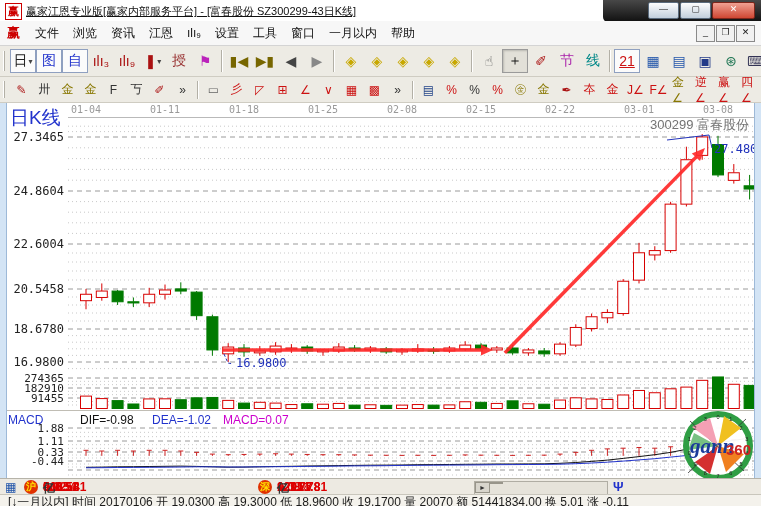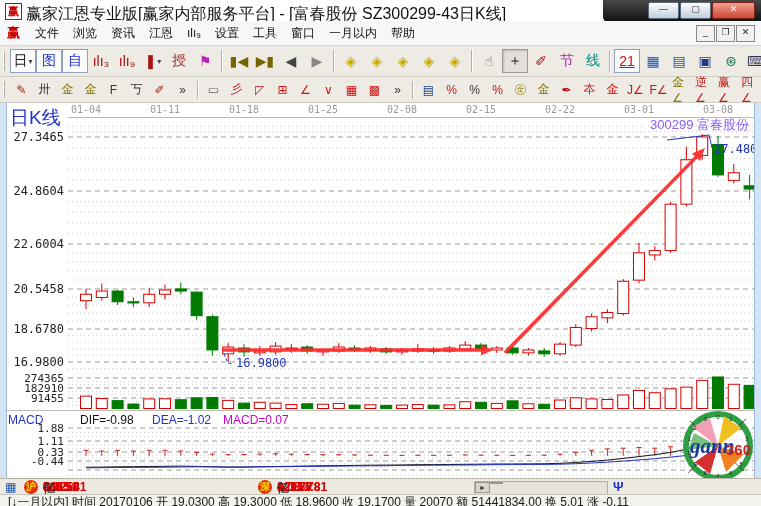--- a/index.html
+++ b/index.html
@@ -2,21 +2,21 @@
 <html><head>
 <meta charset="utf-8">
 <style>
   html,body{margin:0;padding:0;background:#888;}
   .window{position:relative;width:761px;height:506px;background:#fff;overflow:hidden;
     font-family:"Liberation Sans","DejaVu Sans",sans-serif;font-size:12px;-webkit-font-smoothing:none;}
   
   .titlebar{position:absolute;top:0;left:0;right:0;height:21px;background:#fff;border-bottom:1px solid #e0e0e0;z-index:9;}
   .app-ico{position:absolute;left:5px;top:3px;width:15px;height:15px;background:#fff;border:1px solid #c00;
     color:#c00;font-weight:bold;font-size:11px;line-height:14px;text-align:center;}
-  .title-text{position:absolute;left:26px;top:4px;color:#111;font-size:16px;white-space:nowrap;}
+  .title-text{position:absolute;left:26px;top:4px;color:#111;font-size:11px;white-space:nowrap;text-decoration:underline;}
   .win-strip{position:absolute;top:0;right:0;height:20px;width:152px;background:linear-gradient(#484848,#101010);
     border-bottom-left-radius:5px;display:flex;align-items:flex-start;justify-content:flex-end;padding:2px 6px 0 0;gap:1px;}
   .wbtn{width:29px;height:15px;font-size:9px;line-height:13px;text-align:center;border:1px solid #5a6b7d;
     background:linear-gradient(#fdfdfd,#c2cfdc);color:#333;border-radius:2px;cursor:default;}
   .wbtn.close{width:41px;background:linear-gradient(#f0a092,#cf4733);color:#fff;border-color:#7e251a;}
   
   .menubar{position:absolute;top:21px;left:0;right:0;height:24px;background:#f7f7f7;border-bottom:1px solid #d4d4d4;
     display:flex;align-items:center;z-index:9;}
   .menu-logo{color:#c00;font-weight:bold;margin:0 8px 0 7px;font-size:13px;}
   .menu-item{padding:3px 7px;color:#111;cursor:default;}
@@ -34,21 +34,21 @@
     font-size:14px;cursor:default;border:1px solid transparent;}
   #toolbar2 .tbtn{min-width:19px;height:19px;font-size:12px;}
   .tbtn.boxed{border:1px solid #8fa0c0;background:#fbfbfb;}
   .tbtn.pressed{border:1px solid #9a9a9a;background:#e2e0d8;box-shadow:inset 1px 1px 2px rgba(0,0,0,.18);}
   .tbtn .dd{font-size:8px;color:#444;margin-left:1px;}
   
   .chart{position:absolute;top:102px;left:0;width:761px;height:376px;background:#fff;border-top:1px solid #b0ada3;}
   .frame-l{position:absolute;top:102px;height:376px;left:0;width:6px;background:#d3e4f5;border-right:1px solid #9db9d8;z-index:6;}
   .frame-r{position:absolute;top:102px;height:376px;right:0;width:6px;background:#d3e4f5;border-left:1px solid #9db9d8;z-index:6;}
   .lbl-kline{position:absolute;left:10px;top:105px;color:#2233cc;font-size:19px;z-index:5;}
-  .lbl-stock{position:absolute;right:12px;top:116px;color:#8b5cf6;font-size:13px;z-index:5;}
+  .lbl-stock{position:absolute;right:12px;top:116px;color:#737373;font-size:13px;z-index:5;}
   .logo{position:absolute;left:680px;top:411px;width:76px;height:70px;z-index:6;}
   
   .statusbar{position:absolute;top:478px;left:0;width:761px;height:16px;background:#edeae2;border-top:1px solid #b6b3a9;z-index:8;}
   .statusbar span{position:absolute;white-space:nowrap;}
   .tbl-ico{left:5px;top:1px;color:#2255aa;font-size:12px;}
   .badge{display:inline-block;width:14px;height:14px;border-radius:50%;background:#e03000;color:#ffe000;
     font-size:10px;line-height:14px;text-align:center;font-weight:bold;}
   .b-sh{left:24px;top:1px;} .b-sz{left:258px;top:1px;}
   .squote{top:1px;color:#dd0000;font-weight:bold;font-size:12px;}
   .q-sh{left:43px;} .q-sz{left:277px;}

